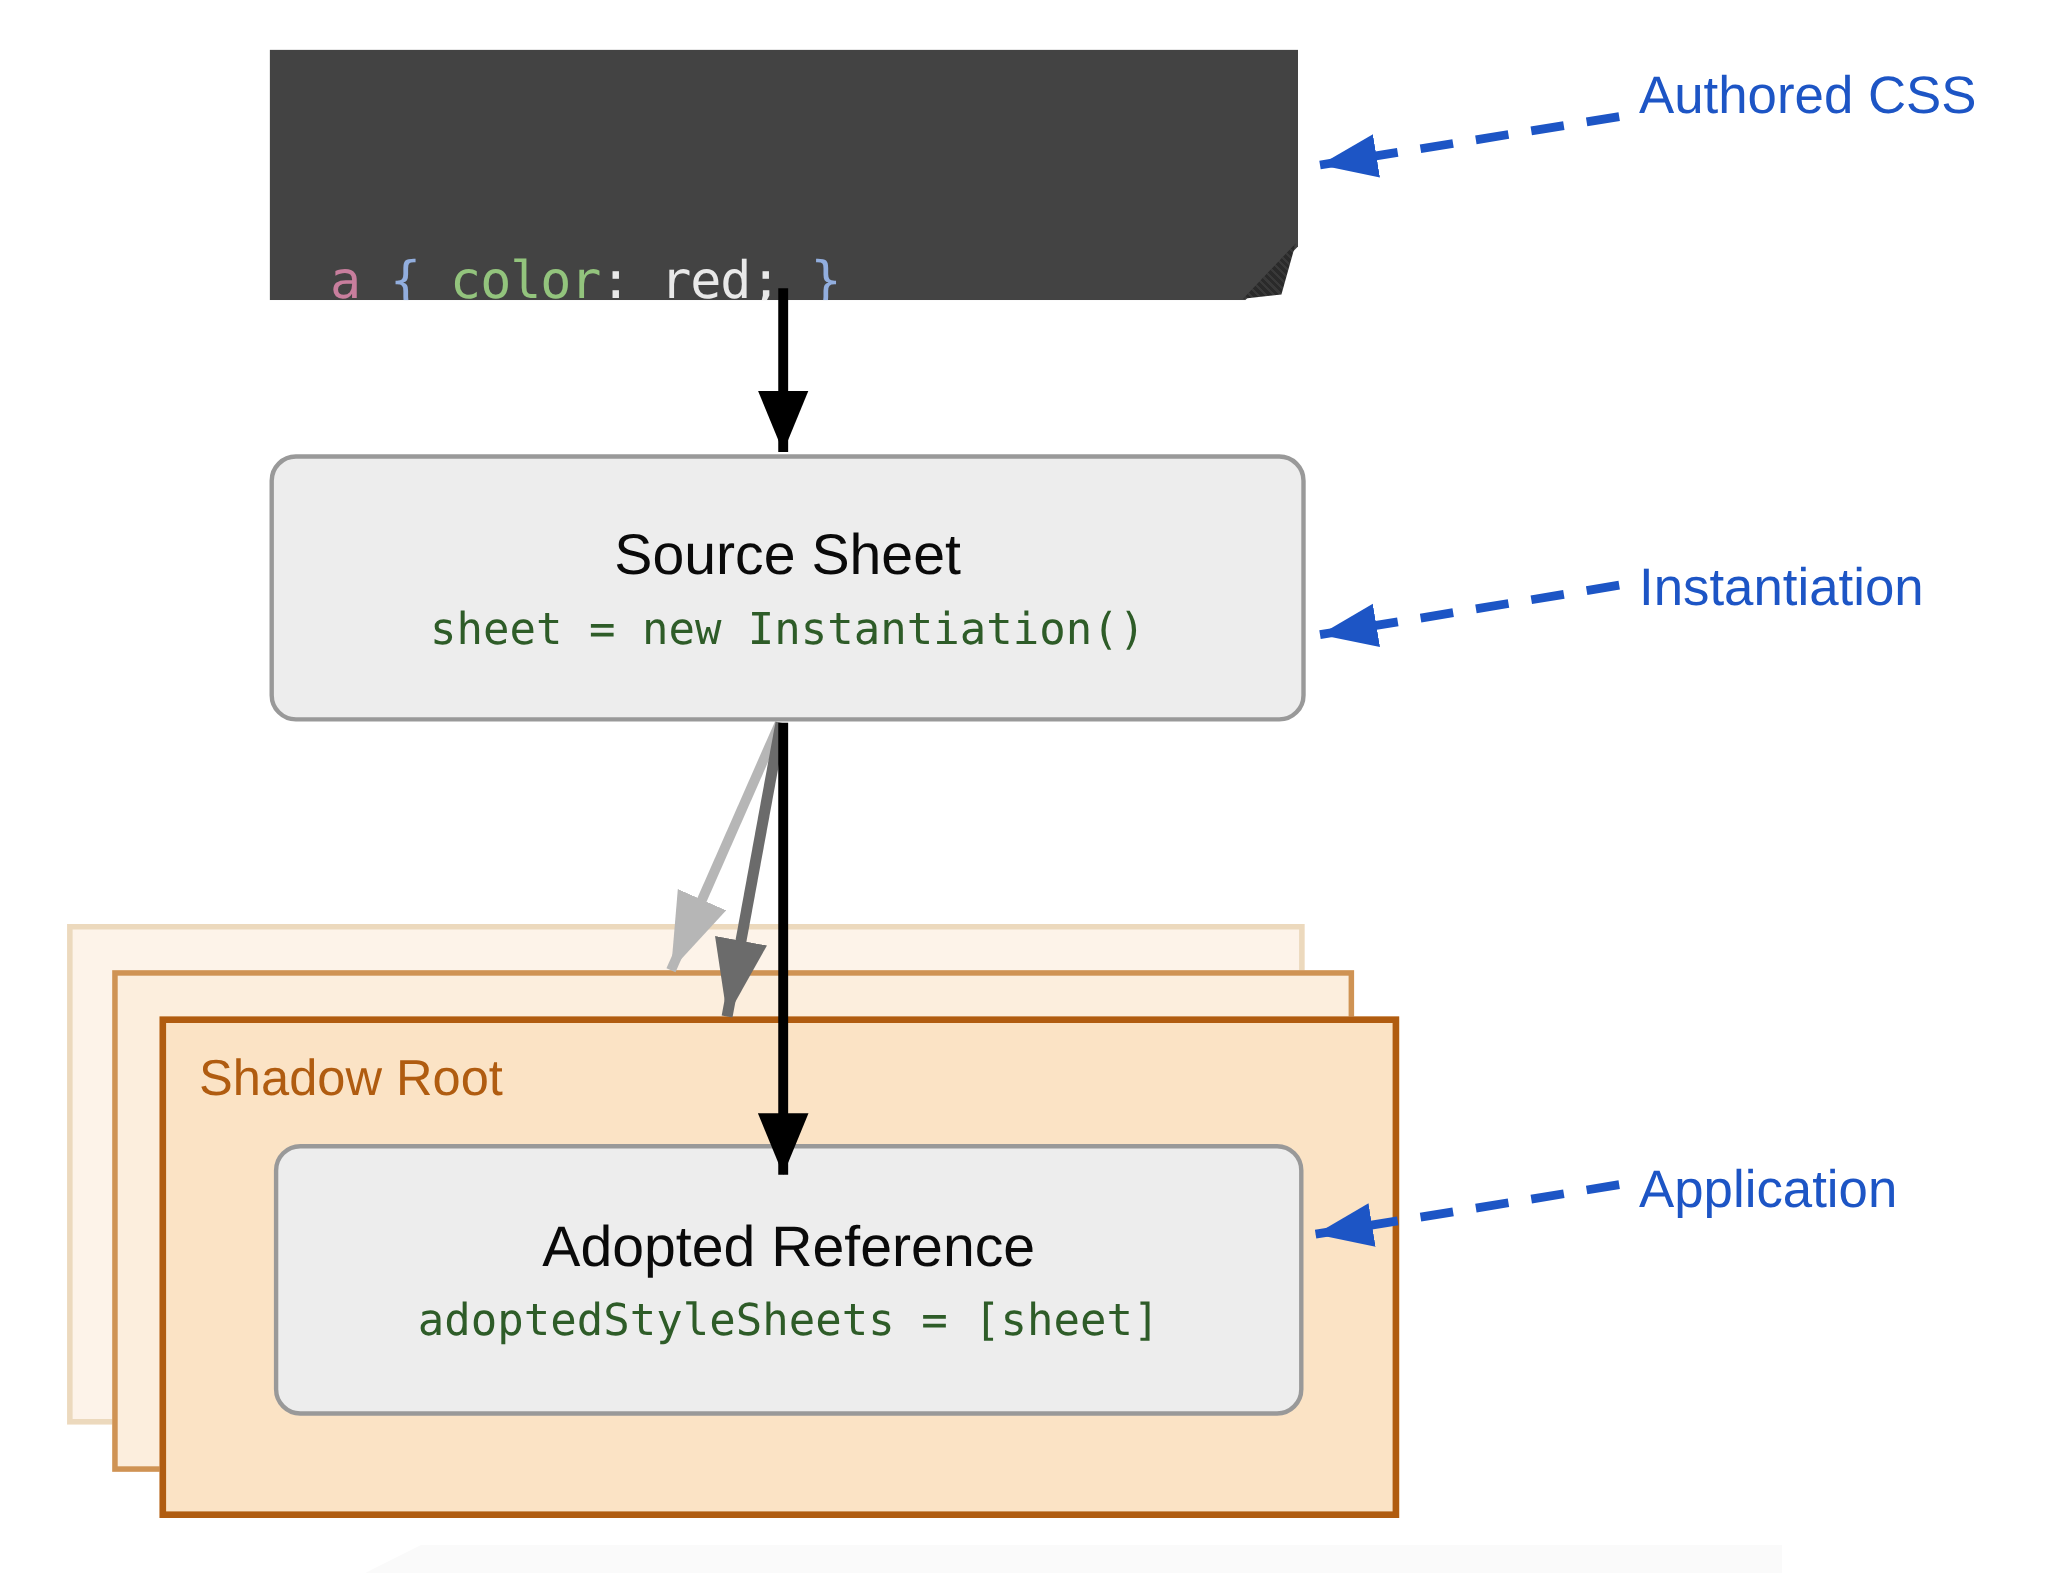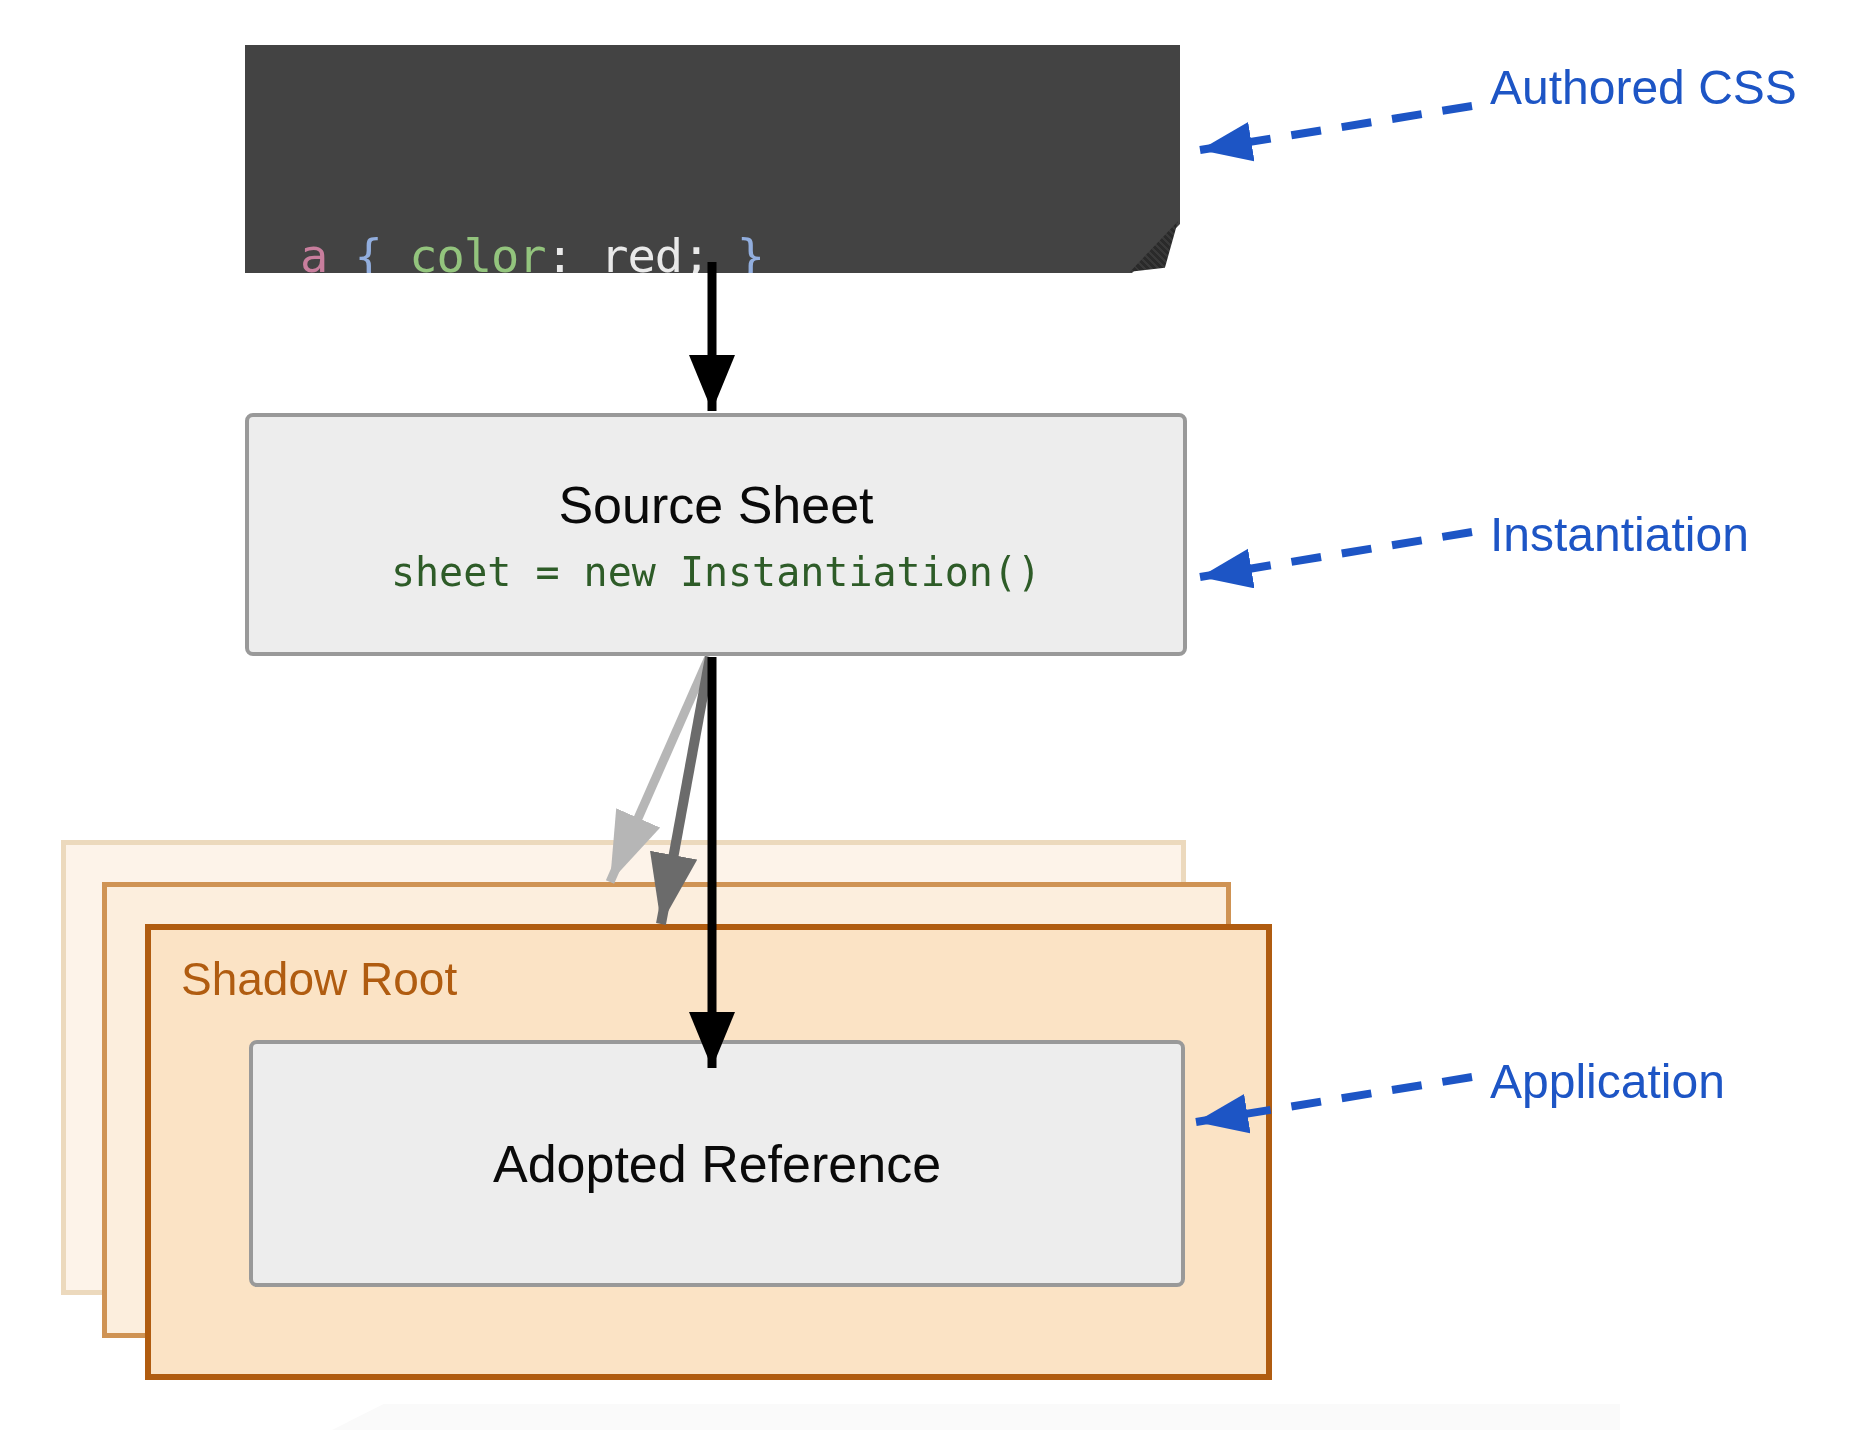--- a/index.html
+++ b/index.html
@@ -28,21 +28,21 @@
     background:
       repeating-linear-gradient(45deg,rgba(255,255,255,.07) 0 2px,rgba(0,0,0,0) 2px 5px),
       var(--c-code-fold);
     clip-path:polygon(4% 94%,96% 4%,71% 87%);
   }
   
   .node-box{
     position:absolute;box-sizing:border-box;
     background:var(--c-node-fill);
     border:4px solid var(--c-node-border);
-    border-radius:8px;
+    border-radius:24px;
     display:flex;flex-direction:column;align-items:center;justify-content:center;
     gap:14px;
   }
   .node-title{font-size:52px;color:#0a0a0a;letter-spacing:0px;}
   .node-code{
     font-family:"DejaVu Sans Mono",monospace;font-size:40px;
     color:var(--c-node-code-green);white-space:pre;
   }
   #source-sheet{left:245px;top:413px;width:942px;height:243px;}
   #adopted-reference{left:249px;top:1040px;width:936px;height:247px;}
@@ -97,20 +97,21 @@
   <div class="bottom-strip"></div>
 
   <div id="shadow-back" class="shadow-box"></div>
   <div id="shadow-mid" class="shadow-box"></div>
   <div id="shadow-front" class="shadow-box">
     <div class="shadow-label">Shadow Root</div>
   </div>
 
   <div id="adopted-reference" class="node-box">
     <div class="node-title">Adopted Reference</div>
+    <div class="node-code">adoptedStyleSheets = [sheet]</div>
   </div>
 
   <div id="source-sheet" class="node-box">
     <div class="node-title">Source Sheet</div>
     <div class="node-code">sheet = new Instantiation()</div>
   </div>
 
   <div class="authored-wrap">
     <div class="authored-block">
       <div class="authored-code">

